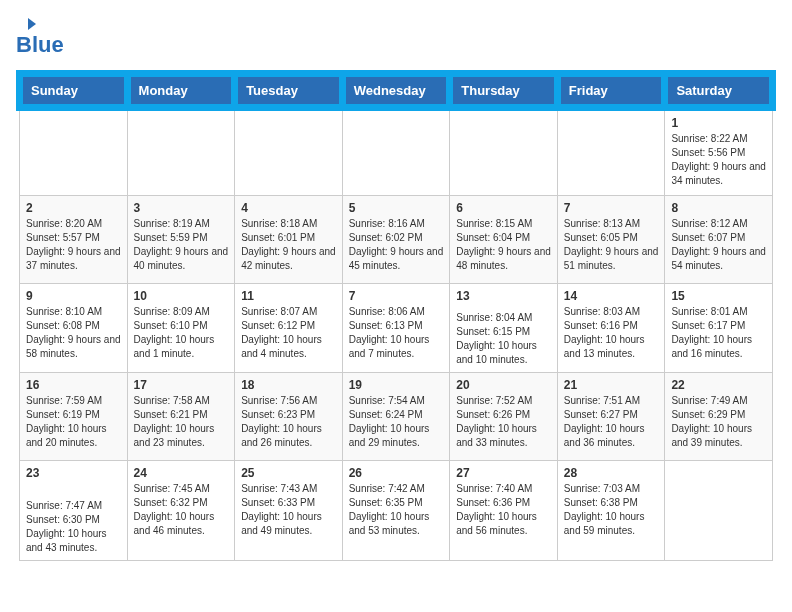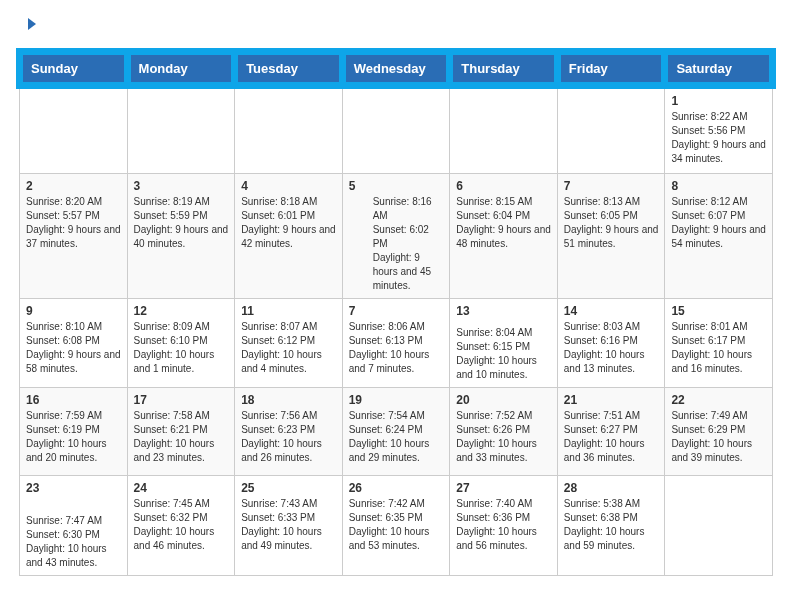--- a/index.html
+++ b/index.html
@@ -85,20 +85,21 @@
 <body>
 
 <div class="header">
   <div class="logo">
     <div>
       <div style="display:flex;align-items:center;">
         <svg class="logo-icon" viewBox="0 0 20 20" xmlns="http://www.w3.org/2000/svg">
           <polygon points="10,2 18,8 10,14" fill="#2a6db5"></polygon>
         </svg>
       </div>
+      <div style="font-size:22px;font-weight:bold;color:#2a6db5;margin-top:-4px;">Blue</div>
     </div>
   </div>
   <div class="title-block">
     <div class="month-year"></div>
     <div class="location"></div>
   </div>
 </div>
 
 <table class="calendar">
   <thead>
@@ -141,21 +142,21 @@
 Daylight: 9 hours and 40 minutes.</div>
         </td>
         <td>
           <div class="day-number">4</div>
           <div class="day-info" style="white-space: pre-line;">Sunrise: 8:18 AM
 Sunset: 6:01 PM
 Daylight: 9 hours and 42 minutes.</div>
         </td>
         <td>
           <div class="day-number">5</div>
-          <div class="day-info" style="white-space: pre-line; margin-left: 24px;">Sunrise: 8:16 AM
+          <div class="day-info" style="white-space: pre-line;">Sunrise: 8:16 AM
 Sunset: 6:02 PM
 Daylight: 9 hours and 45 minutes.</div>
         </td>
         <td>
           <div class="day-number">6</div>
           <div class="day-info" style="white-space: pre-line;">Sunrise: 8:15 AM
 Sunset: 6:04 PM
 Daylight: 9 hours and 48 minutes.</div>
         </td>
         <td>
@@ -172,21 +173,21 @@
         </td>
       </tr>
       <tr>
         <td>
           <div class="day-number">9</div>
           <div class="day-info" style="white-space: pre-line;">Sunrise: 8:10 AM
 Sunset: 6:08 PM
 Daylight: 9 hours and 58 minutes.</div>
         </td>
         <td>
-          <div class="day-number">12</div>
+          <div class="day-number">10</div>
           <div class="day-info" style="white-space: pre-line;">Sunrise: 8:09 AM
 Sunset: 6:10 PM
 Daylight: 10 hours and 1 minute.</div>
         </td>
         <td>
           <div class="day-number">11</div>
           <div class="day-info" style="white-space: pre-line;">Sunrise: 8:07 AM
 Sunset: 6:12 PM
 Daylight: 10 hours and 4 minutes.</div>
         </td>
@@ -285,20 +286,20 @@
 Daylight: 10 hours and 53 minutes.</div>
         </td>
         <td>
           <div class="day-number">27</div>
           <div class="day-info" style="white-space: pre-line;">Sunrise: 7:40 AM
 Sunset: 6:36 PM
 Daylight: 10 hours and 56 minutes.</div>
         </td>
         <td>
           <div class="day-number">28</div>
-          <div class="day-info" style="white-space: pre-line;">Sunrise: 5:38 AM
+          <div class="day-info" style="white-space: pre-line;">Sunrise: 7:03 AM
 Sunset: 6:38 PM
 Daylight: 10 hours and 59 minutes.</div>
         </td>
         <td class="empty-cell"></td>
       </tr>
     </tbody>
 </table>
 
 </body></html>

